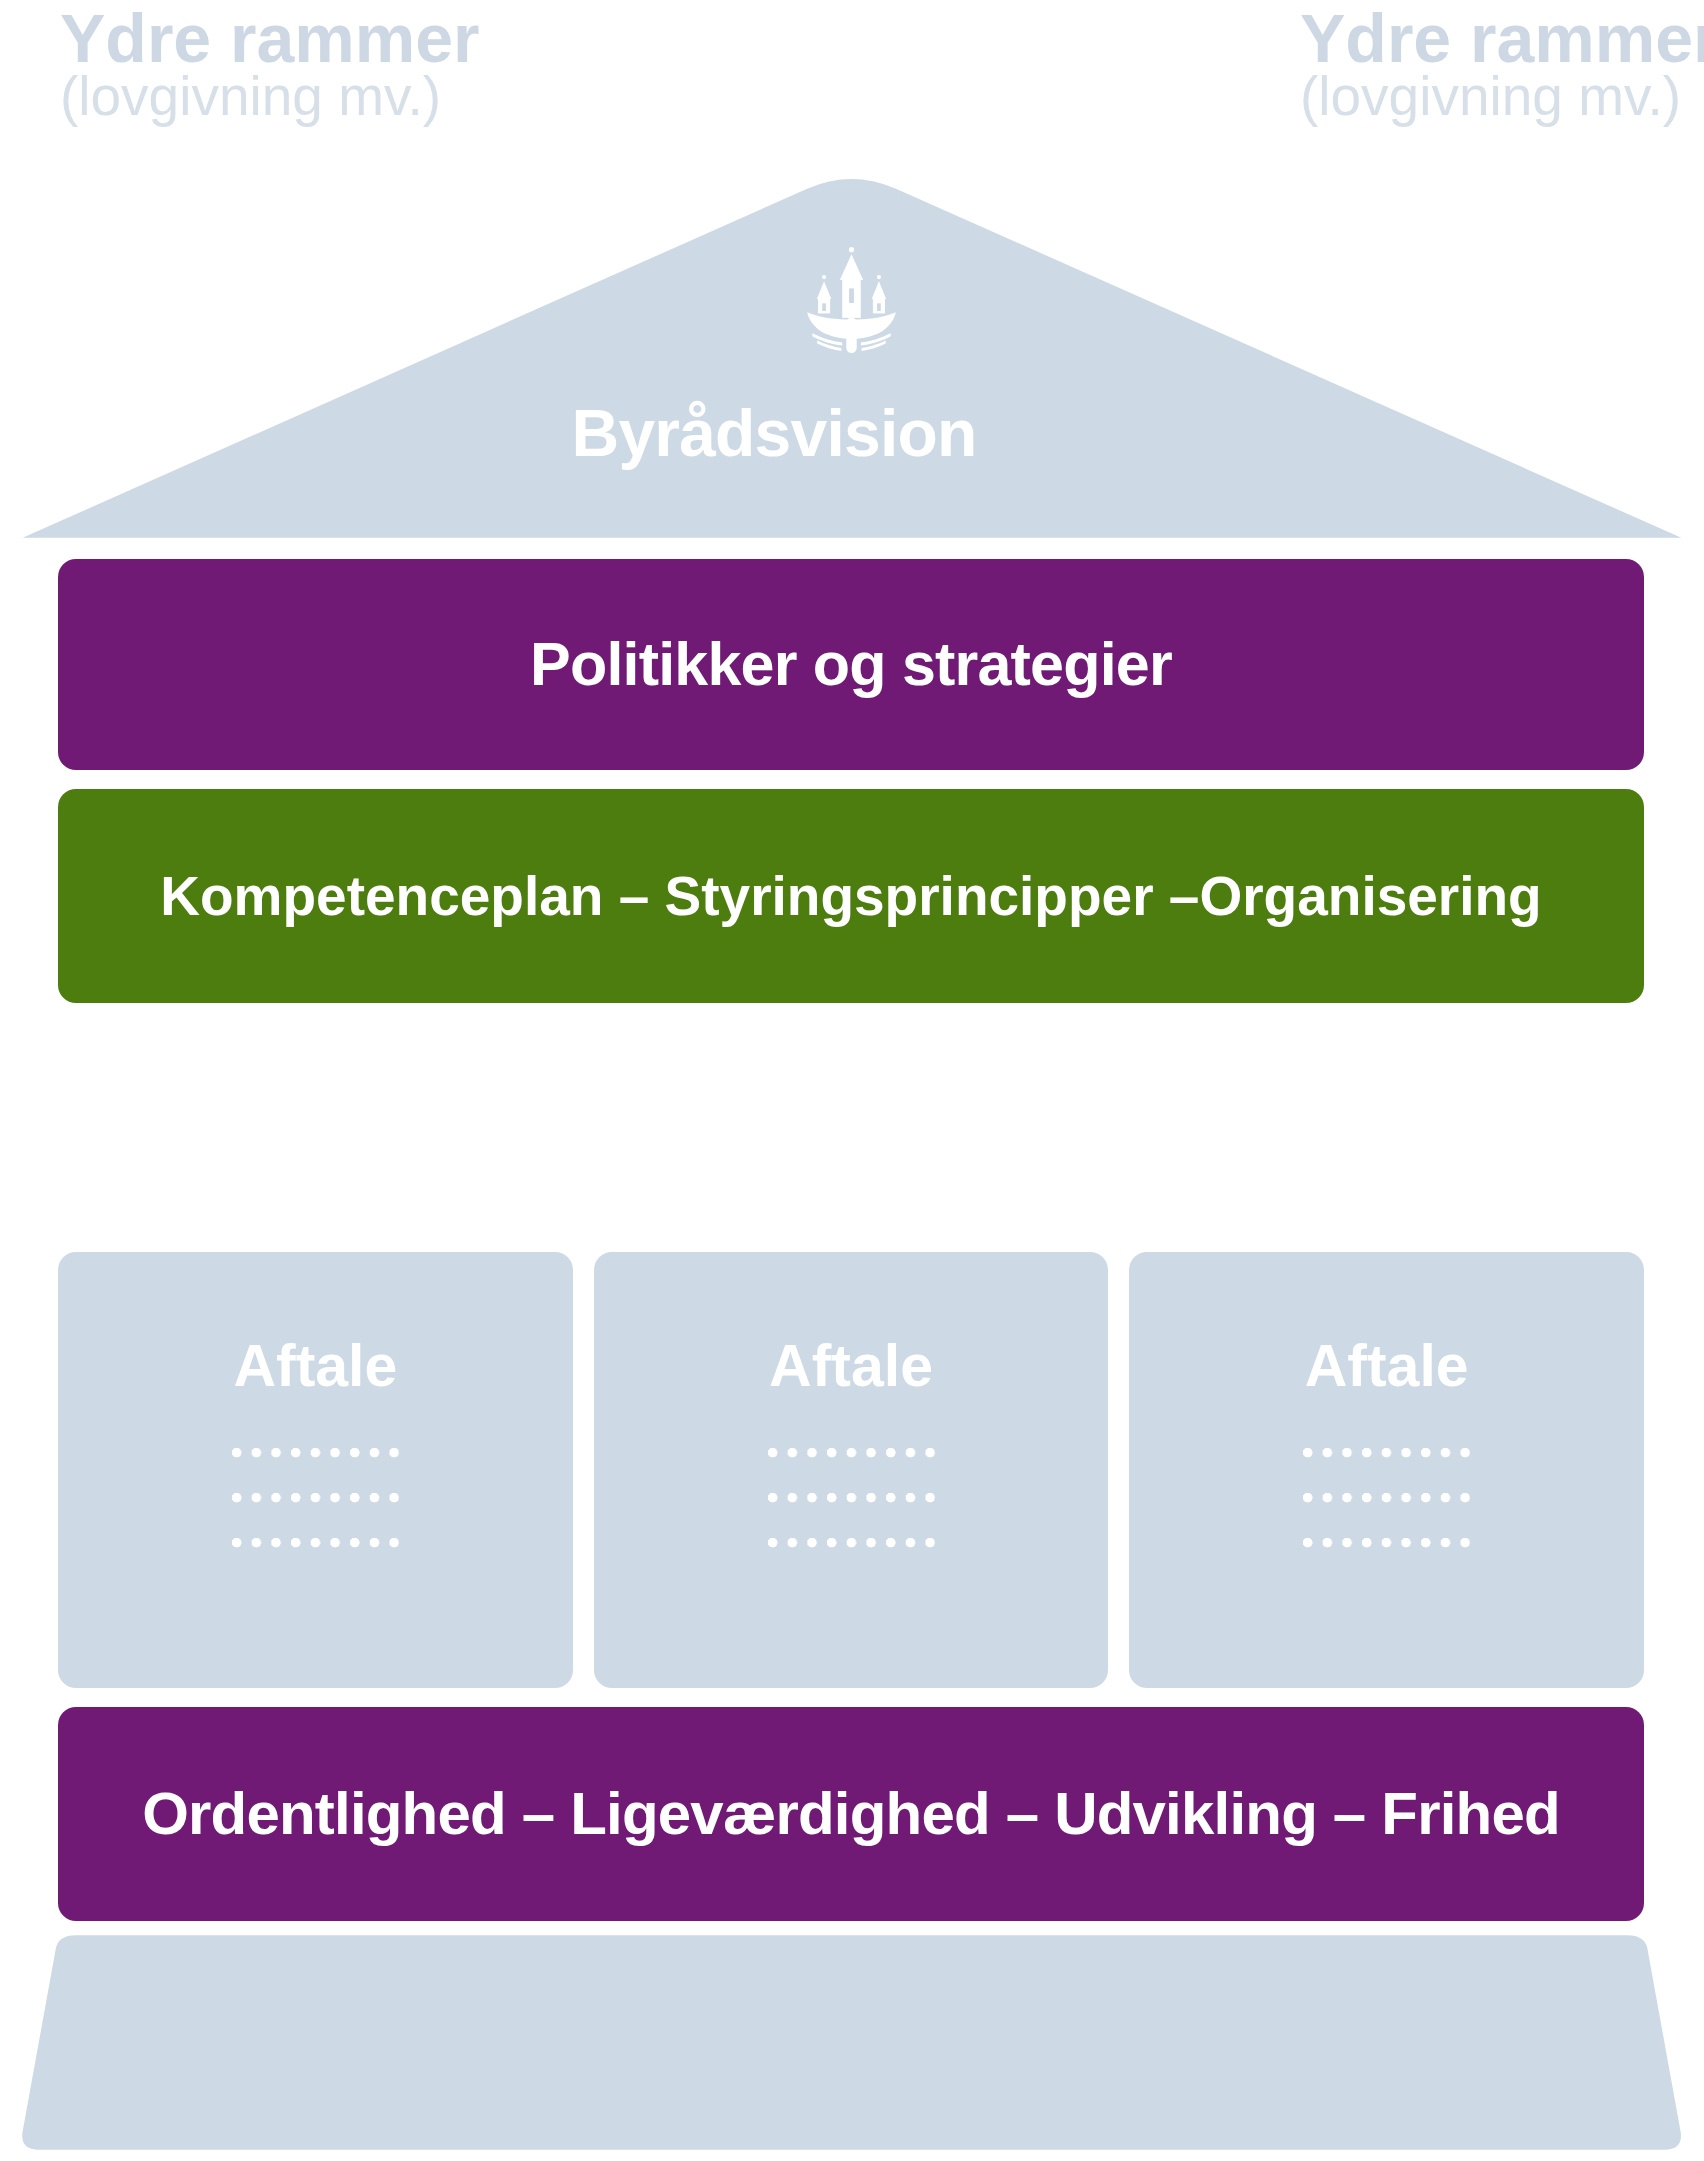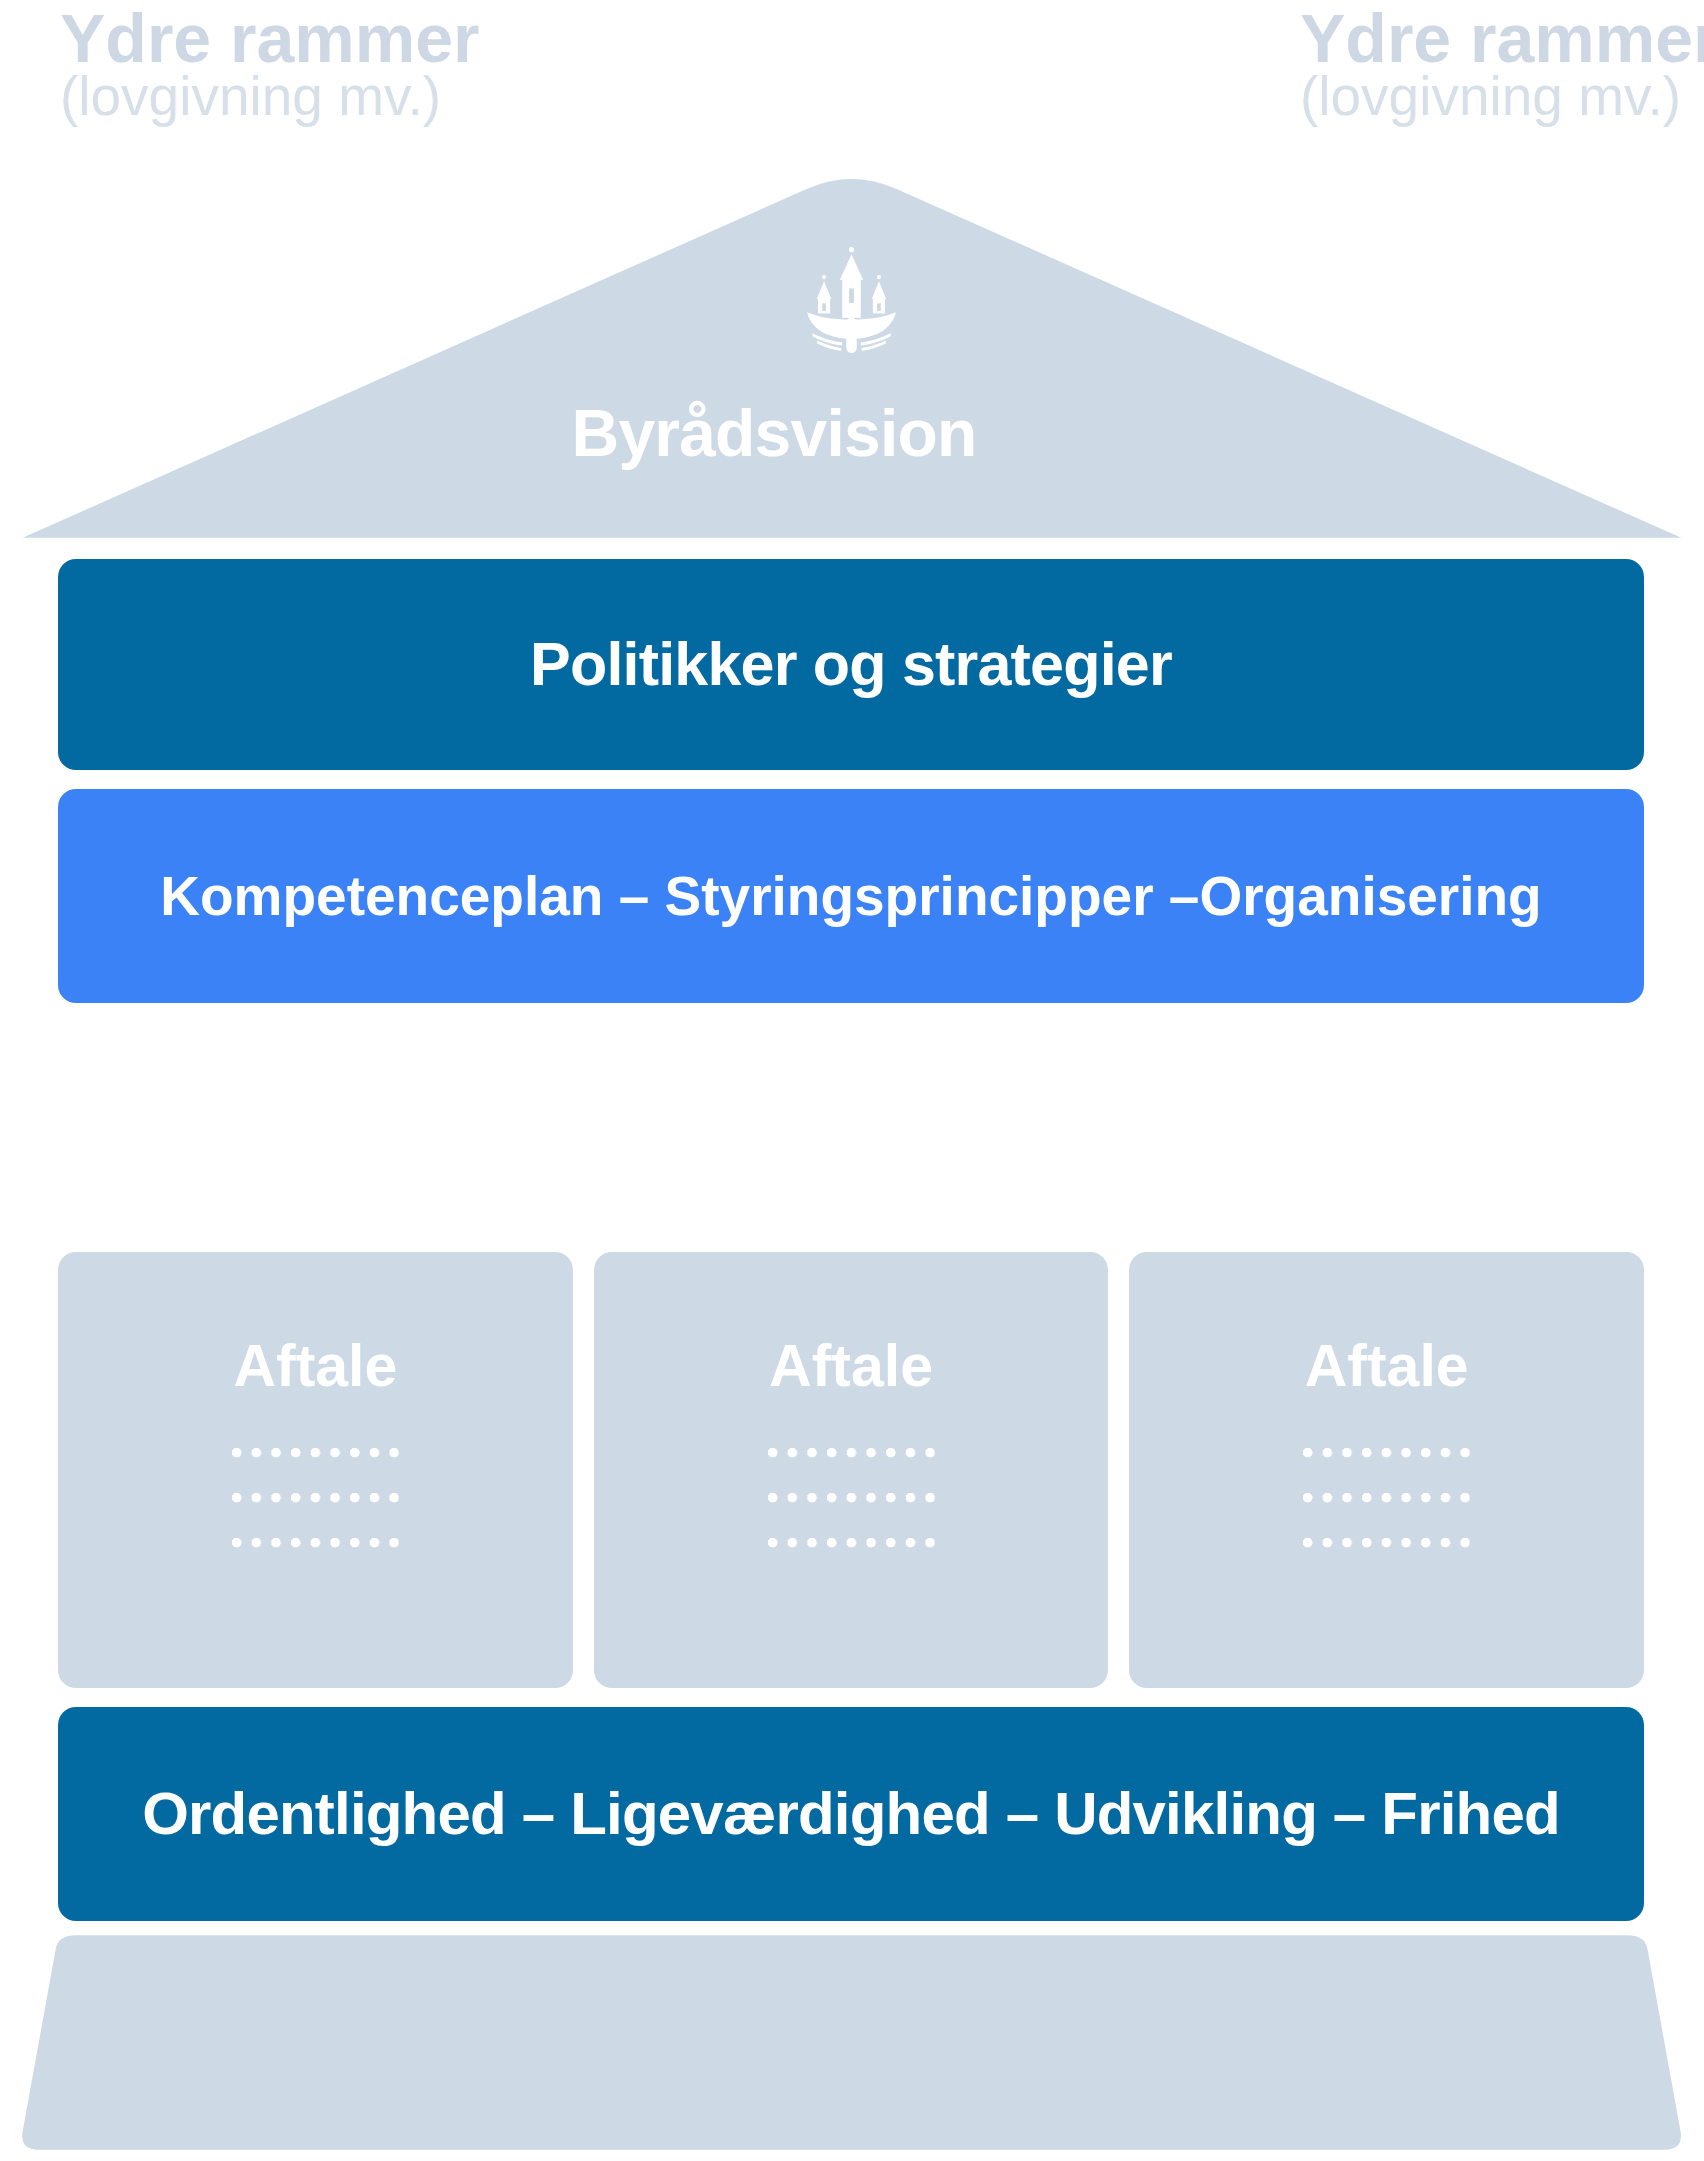--- a/index.html
+++ b/index.html
@@ -16,26 +16,26 @@
   
   .shape-layer { position:absolute; left:0; top:0; width:1704px; height:2161px; }
 
   
   .castle { position:absolute; left:791px; top:240px; width:121px; height:117px; }
 
   .roof-title { position:absolute; left:8px; top:400px; width:1532px; text-align:center;
                 color:#ffffff; font-size:66px; font-weight:700; line-height:1; letter-spacing:-0.8px; }
 
   
-  .band { position:absolute; left:58px; width:1586px; border-radius:18px; background:#0369a1;
+  .band { position:absolute; left:58px; width:1586px; border-radius:18px; background:#701a75;
           color:#ffffff; display:flex; flex-direction:column; align-items:center; justify-content:center;
           text-align:center; }
   .band-heading { font-size:61px; font-weight:700; line-height:1; letter-spacing:-0.8px; }
   #band-politics   { top:559px;  height:211px; }
-  #band-competence { top:789px;  height:214px; background:#3b82f6; gap:38px;align-items:center; }
+  #band-competence { top:789px;  height:214px; background:#4d7c0f; gap:38px;align-items:center; }
   #band-agreements { top:1022px; height:211px; }
   #band-values     { top:1707px; height:214px; }
   .competence-title { font-size:55px; font-weight:700; line-height:1; }
   .competence-sub   { font-size:48px; font-weight:400; line-height:1; }
   #band-values .band-heading { font-size:60px; }
 
   
   .boxes { position:absolute; left:58px; top:1252px; width:1586px; height:436px; display:flex; gap:21px; }
   .aftale-box { flex:1; background:#CDD9E5; border-radius:18px; display:flex; flex-direction:column;
                 align-items:center; color:#ffffff; }

